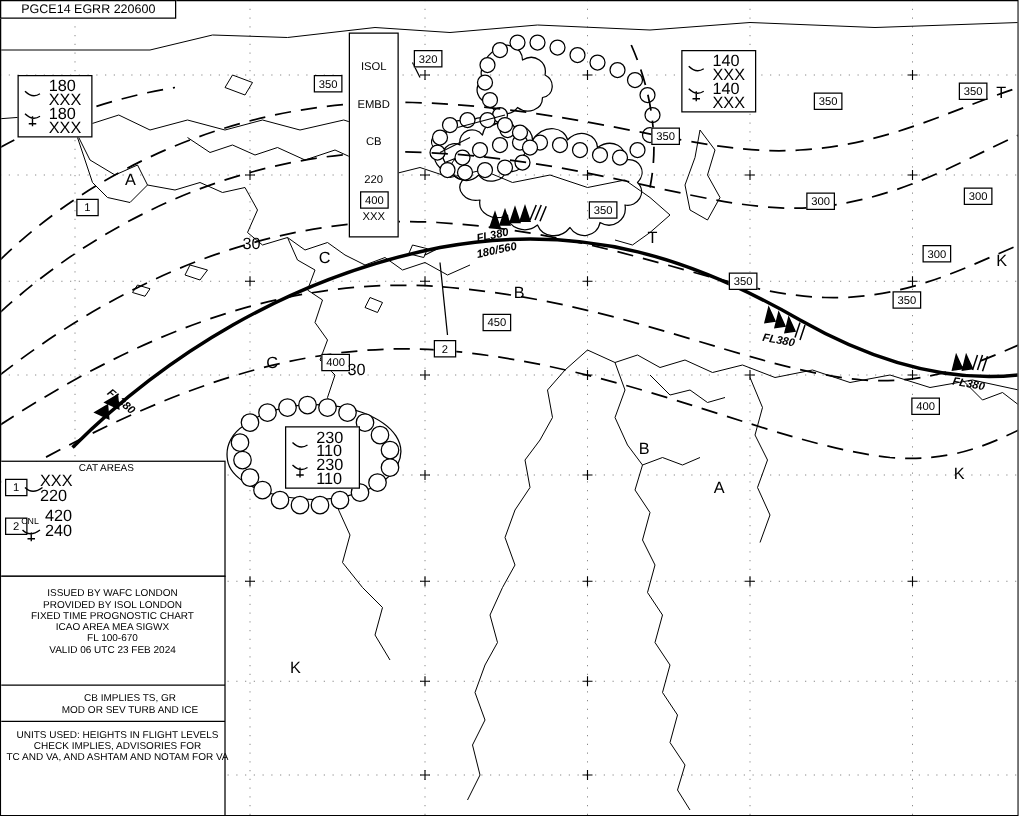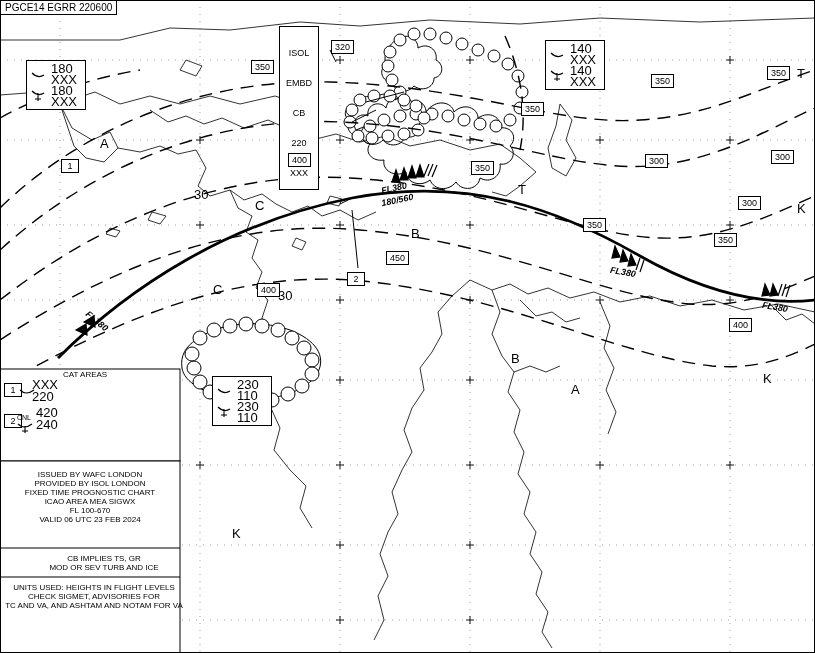--- a/index.html
+++ b/index.html
@@ -5,21 +5,21 @@
   html,body{margin:0;padding:0;background:#ffffff;}
   body{width:815px;height:653px;position:relative;overflow:hidden;
        font-family:"Liberation Sans",sans-serif;color:#000;}
   #chart{position:absolute;left:0;top:0;width:815px;height:653px;}
   .lbl{position:absolute;font-size:13px;line-height:10px;color:#000;white-space:pre;}
   .boxed{position:absolute;border:1px solid #000;background:#fff;
          font-size:9px;line-height:10px;text-align:center;padding:1px 3px;white-space:pre;}
   .panel{position:absolute;border:1px solid #000;background:#fff;}
   .ctr{text-align:center;}
   .title-bar{position:absolute;left:0;top:0;border:1px solid #000;background:#fff;
-             font-size:10px;padding:1px 4px;white-space:nowrap;text-align:right;}
+             font-size:10px;padding:1px 16px;white-space:nowrap;text-align:right;}
   .small{font-size:8px;line-height:9px;}
   .tiny{font-size:7px;line-height:8px;}
   .flt{position:absolute;font-size:9px;font-style:italic;font-weight:bold;white-space:nowrap;}
 </style>
 </head>
 <body>
 
 <svg id="chart" viewBox="0 0 815 653">
   <defs>
     <clipPath id="frameClip">
@@ -252,21 +252,21 @@
 
 <div class="boxed" style="left:61px;top:159px;width:10px;">1</div>
 <div class="boxed" style="left:347px;top:272px;width:10px;">2</div>
 
 <div class="flt" style="left:381px;top:183px;transform:rotate(-12deg);">FL380</div>
 <div class="flt" style="left:381px;top:195px;transform:rotate(-12deg);">180/560</div>
 <div class="flt" style="left:610px;top:267px;transform:rotate(10deg);">FL380</div>
 <div class="flt" style="left:762px;top:302px;transform:rotate(10deg);">FL380</div>
 <div class="flt" style="left:84px;top:316px;transform:rotate(40deg);">FL380</div>
 
-<div class="panel" style="left:14px;top:60px;width:58px;height:48px;margin-left:12px;">
+<div class="panel" style="left:14px;top:60px;width:58px;height:48px;">
   <svg width="18" height="40" viewBox="0 0 18 40" style="position:absolute;left:2px;top:4px;">
     <path d="M3 8 q6 6 12 2" stroke="#000" fill="none" stroke-width="1.1"></path>
     <path d="M3 26 q6 6 12 2 M9 28 l0 8 M6 34 h6" stroke="#000" fill="none" stroke-width="1.1"></path>
   </svg>
   <div class="lbl" style="left:24px;top:3px;">180</div>
   <div class="lbl" style="left:24px;top:14px;">XXX</div>
   <div class="lbl" style="left:24px;top:25px;">180</div>
   <div class="lbl" style="left:24px;top:36px;">XXX</div>
 </div>
 
@@ -274,21 +274,21 @@
   <svg width="18" height="40" viewBox="0 0 18 40" style="position:absolute;left:2px;top:4px;">
     <path d="M3 8 q6 6 12 2" stroke="#000" fill="none" stroke-width="1.1"></path>
     <path d="M3 26 q6 6 12 2 M9 28 l0 8 M6 34 h6" stroke="#000" fill="none" stroke-width="1.1"></path>
   </svg>
   <div class="lbl" style="left:24px;top:3px;">140</div>
   <div class="lbl" style="left:24px;top:14px;">XXX</div>
   <div class="lbl" style="left:24px;top:25px;">140</div>
   <div class="lbl" style="left:24px;top:36px;">XXX</div>
 </div>
 
-<div class="panel" style="left:212px;top:341px;width:58px;height:48px;margin-top:35px;">
+<div class="panel" style="left:228px;top:341px;width:58px;height:48px;">
   <svg width="18" height="40" viewBox="0 0 18 40" style="position:absolute;left:2px;top:4px;">
     <path d="M3 8 q6 6 12 2" stroke="#000" fill="none" stroke-width="1.1"></path>
     <path d="M3 26 q6 6 12 2 M9 28 l0 8 M6 34 h6" stroke="#000" fill="none" stroke-width="1.1"></path>
   </svg>
   <div class="lbl" style="left:24px;top:3px;">230</div>
   <div class="lbl" style="left:24px;top:14px;">110</div>
   <div class="lbl" style="left:24px;top:25px;">230</div>
   <div class="lbl" style="left:24px;top:36px;">110</div>
 </div>
 
@@ -331,15 +331,15 @@
   <div class="small ctr">VALID 06 UTC 23 FEB 2024</div>
 </div>
 
 <div style="position:absolute;left:0;top:554px;width:208px;">
   <div class="small ctr">CB IMPLIES TS, GR</div>
   <div class="small ctr">MOD OR SEV TURB AND ICE</div>
 </div>
 
 <div style="position:absolute;left:0;top:583px;width:188px;">
   <div class="small ctr">UNITS USED: HEIGHTS IN FLIGHT LEVELS</div>
-  <div class="small ctr">CHECK SIGMET, ADVISORIES FOR</div>
+  <div class="small ctr">CHECK IMPLIES, ADVISORIES FOR</div>
   <div class="small ctr">TC AND VA, AND ASHTAM AND NOTAM FOR VA</div>
 </div>
 
 </body></html>

